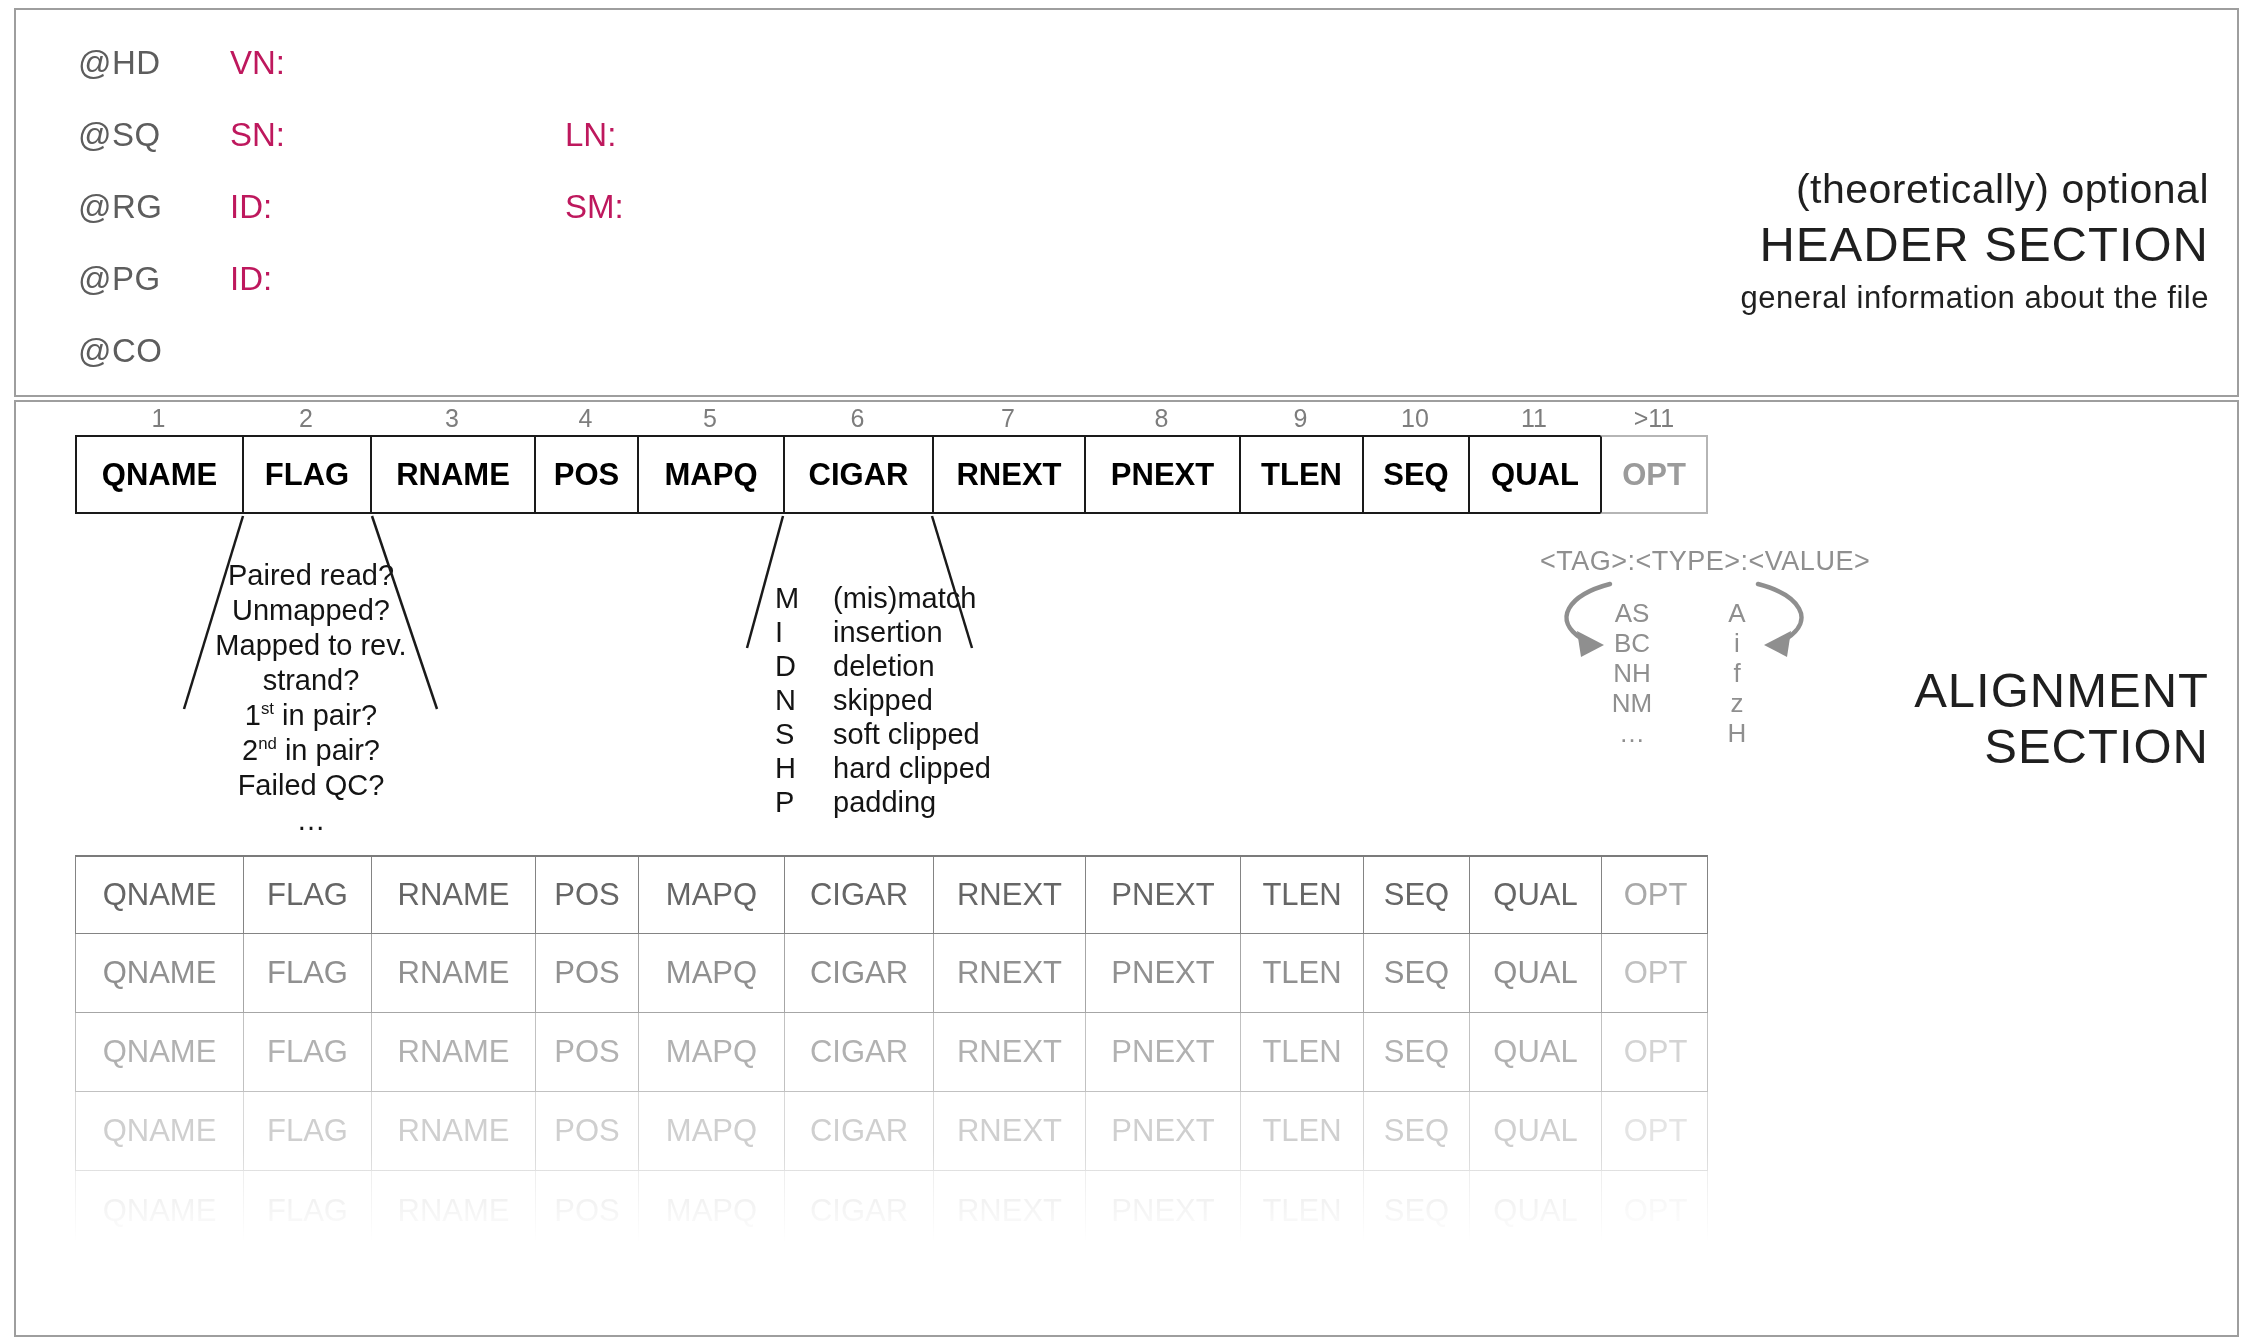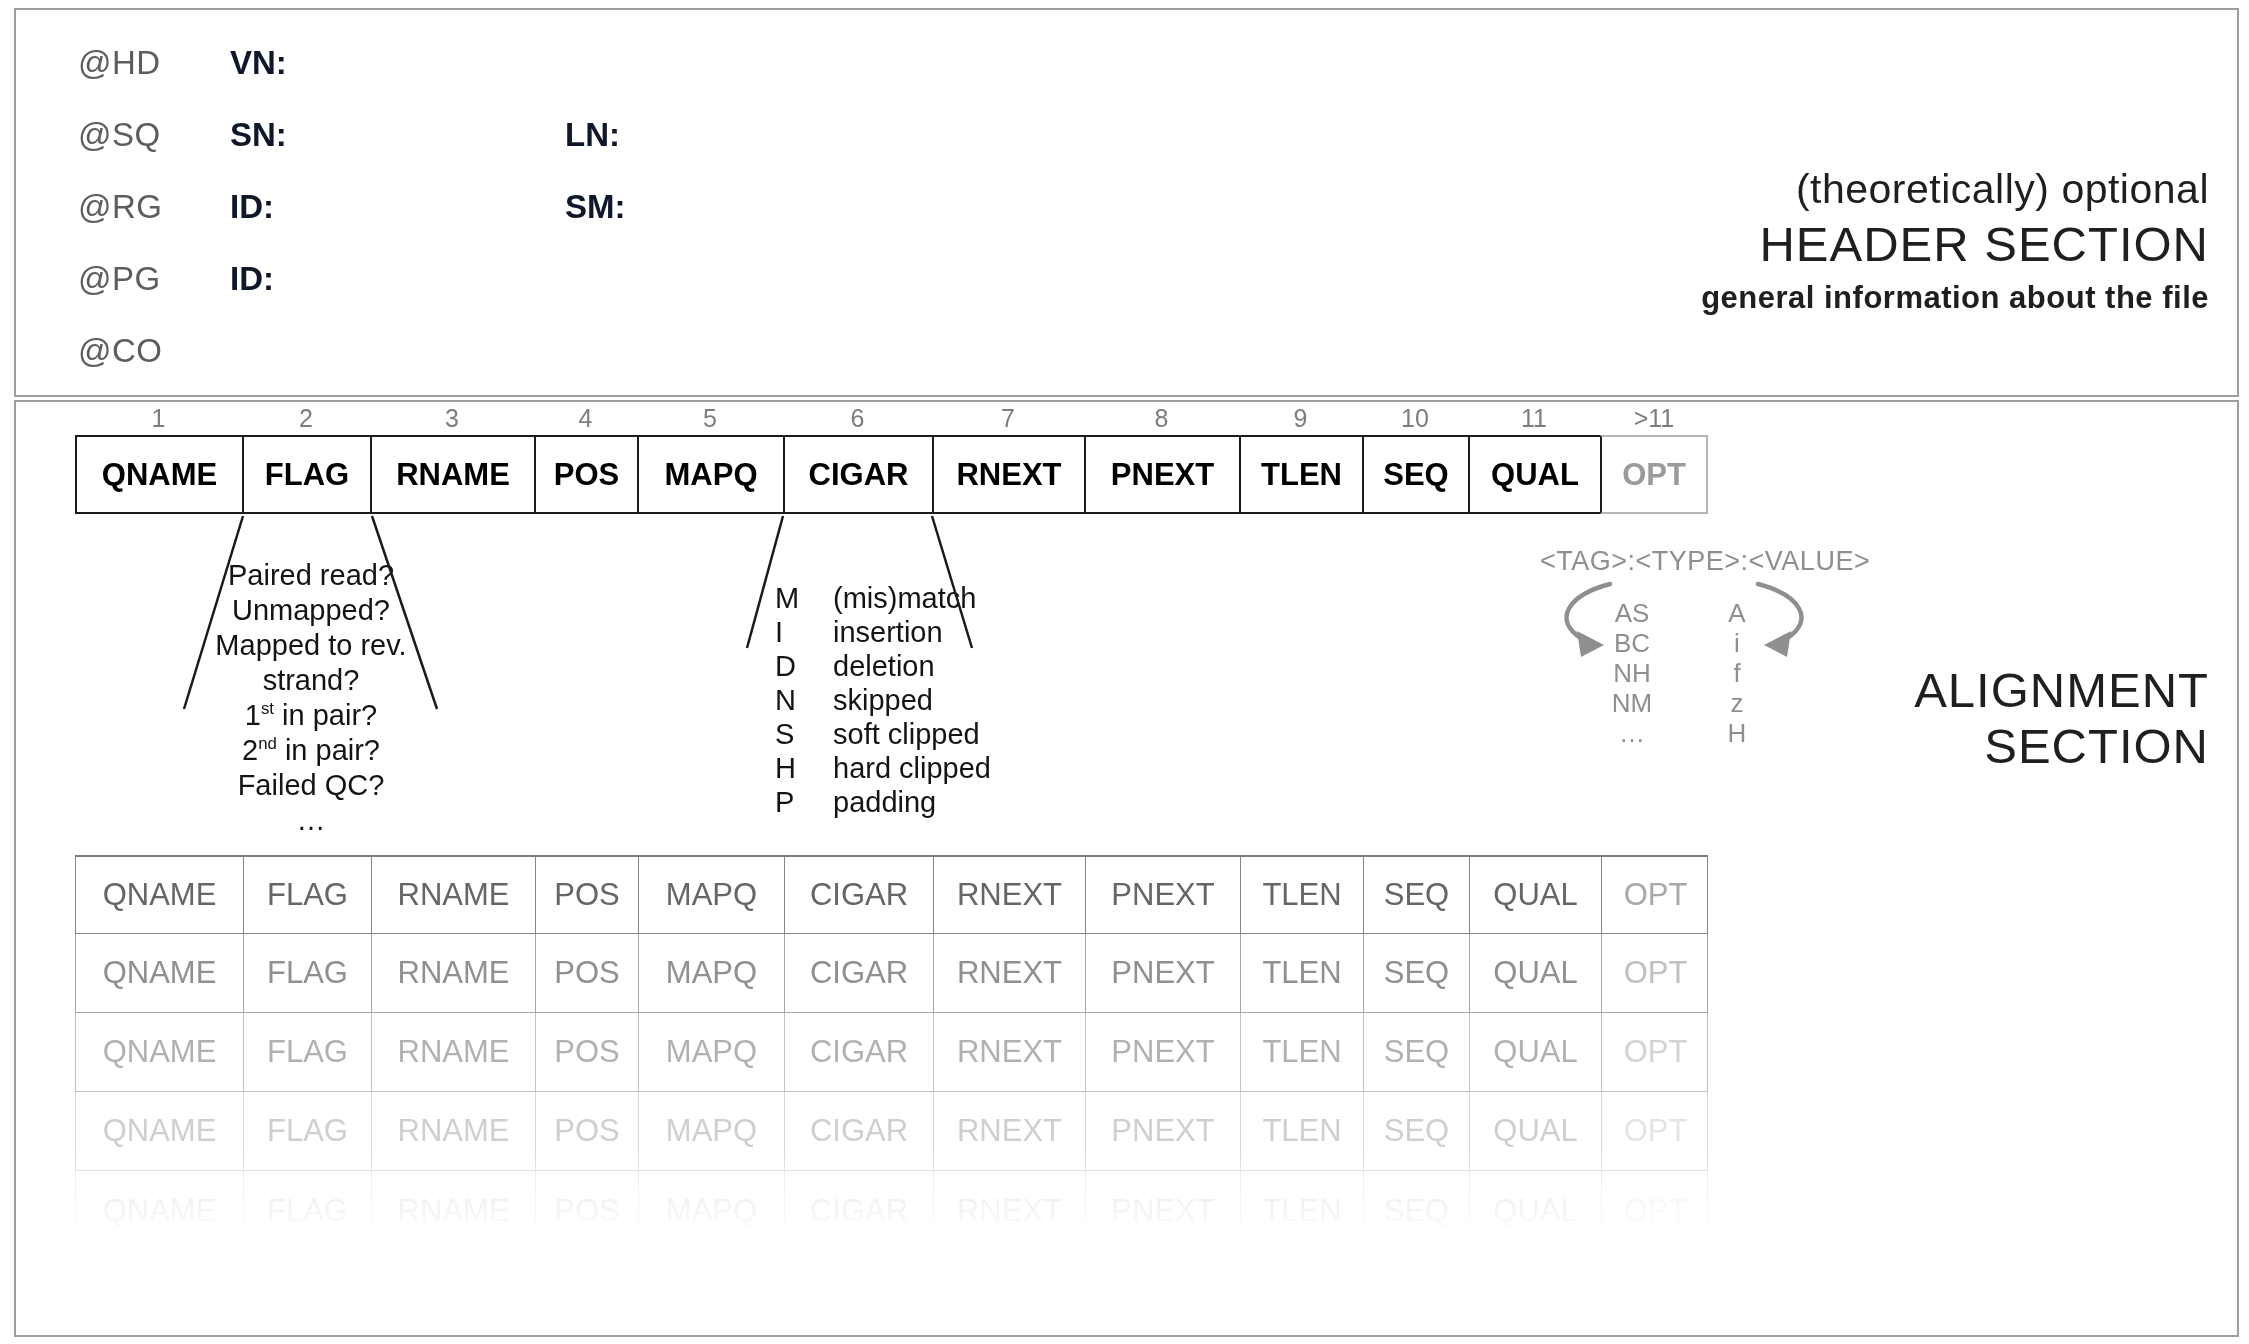--- a/index.html
+++ b/index.html
@@ -8,27 +8,27 @@
     font-family:"Liberation Sans","DejaVu Sans",sans-serif;
     -webkit-font-smoothing:antialiased;
   }
   .box{position:absolute;border:2px solid #9e9e9e;background:#ffffff;box-sizing:border-box;}
   #header-box{left:14px;top:8px;width:2225px;height:389px;}
   #align-box{left:14px;top:400px;width:2225px;height:937px;}
 
   
   #header-rows .hrow{position:absolute;left:78px;height:38px;font-size:33px;line-height:38px;white-space:nowrap;}
   .htag{position:absolute;left:0;font-weight:400;color:#5d5d5d;letter-spacing:0.5px;}
-  .hfield{position:absolute;color:#0f172a;font-weight:bold;}
+  .hfield{position:absolute;color:#be185d;}
 
   
   .right-title{position:absolute;right:40px;text-align:right;color:#1f1f1f;margin-top:44px;}
   .rt1{font-size:41px;line-height:54px;font-weight:300;letter-spacing:0.5px;}
   .rt2{font-size:49px;line-height:56px;font-weight:300;letter-spacing:1px;}
-  .rt3{font-size:31px;line-height:52px;font-weight:700;letter-spacing:0.5px;}
+  .rt3{font-size:31px;line-height:52px;font-weight:400;letter-spacing:0.5px;}
 
   
   .colgrid{display:grid;grid-template-columns:167px 128px 164px 103px 146px 149px 152px 155px 123px 106px 132px 108px;}
   #colnums{position:absolute;left:75px;top:404px;width:1633px;}
   #colnums span{text-align:center;color:#7d7d7d;font-size:25px;line-height:28px;}
 
   #top-table{position:absolute;left:75px;top:435px;width:1633px;height:79px;}
   .tcell{box-sizing:border-box;border-top:2px solid #1a1a1a;border-bottom:2px solid #1a1a1a;border-left:2px solid #1a1a1a;
          display:flex;align-items:center;justify-content:center;font-weight:700;font-size:31px;color:#000;background:#fff;}
   .tcell.opt{border-top-color:#b5b5b5;border-bottom-color:#b5b5b5;border-right:2px solid #b5b5b5;color:#9b9b9b;}

